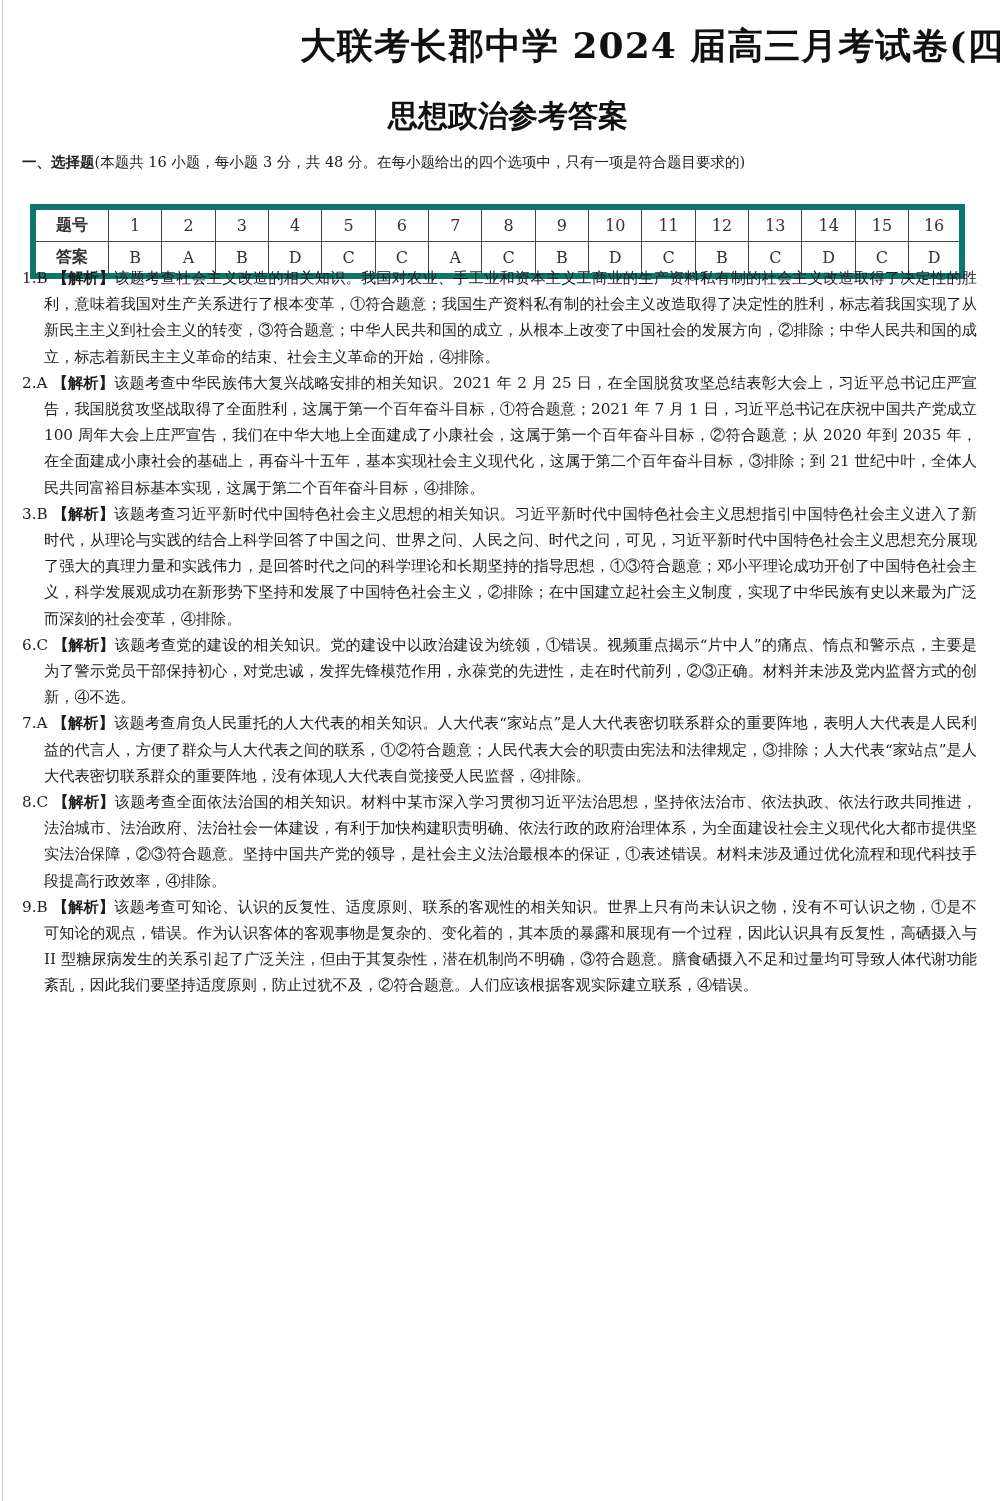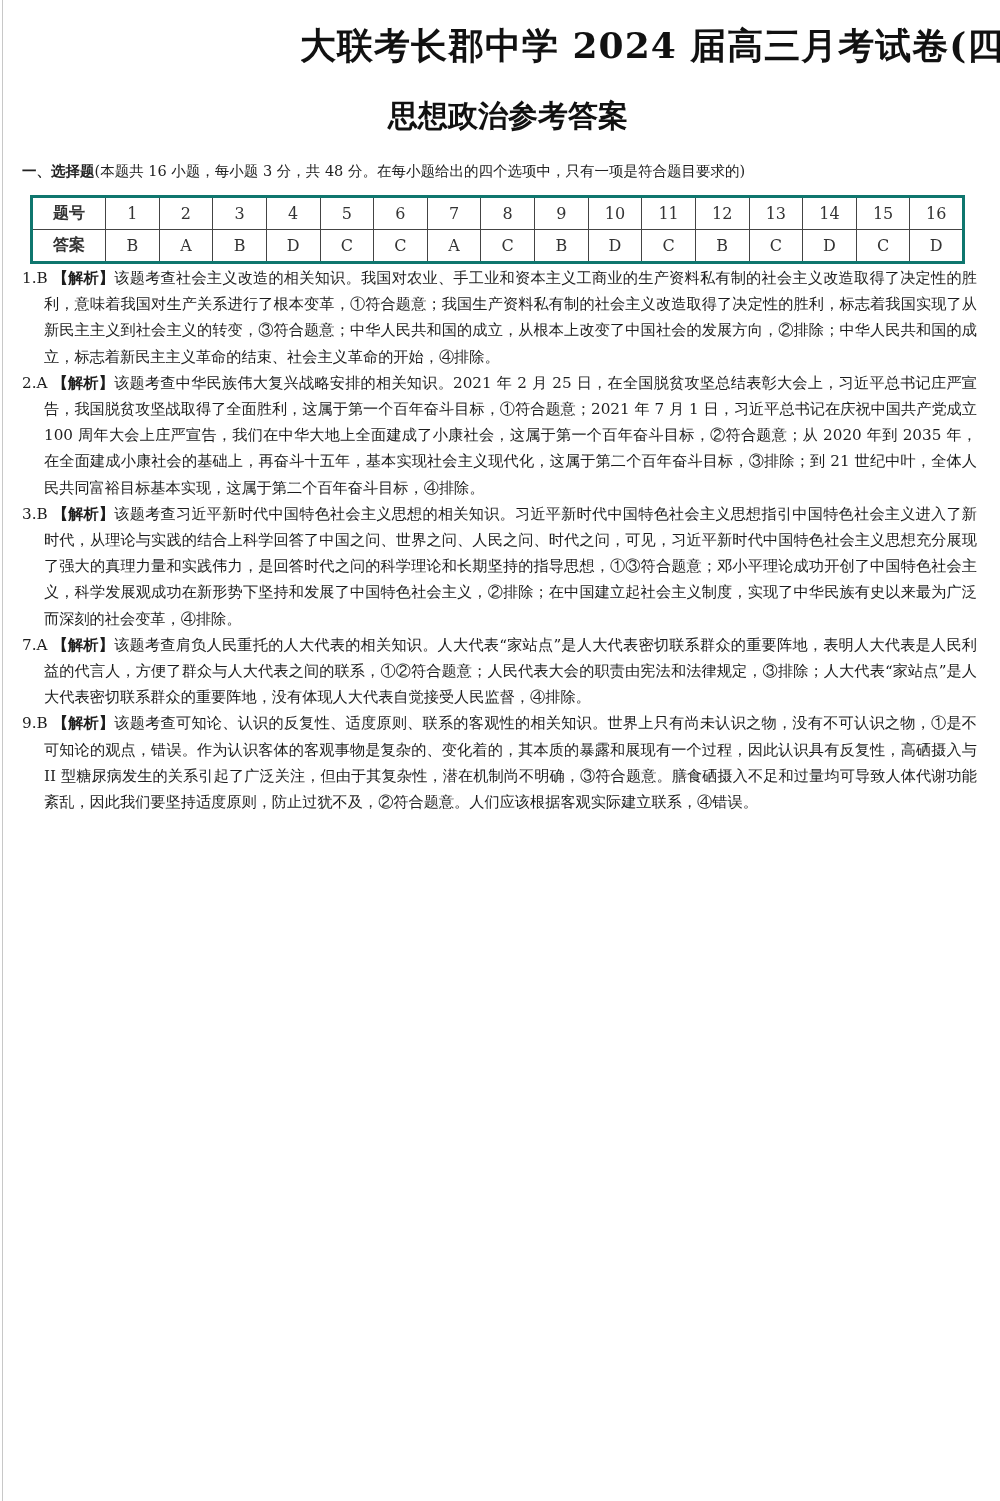--- a/index.html
+++ b/index.html
@@ -14,26 +14,26 @@
     font-size: 36px; font-weight: bold; letter-spacing: 1px; white-space: nowrap;
     font-family: "DejaVu Serif", serif; color: #111;
   }
   .title-main .brand { font-weight: 900; }
   .title-sub {
     position: absolute; left: 0; width: 1000px; top: 96px; text-align: center;
     font-family: "DejaVu Sans", sans-serif; font-weight: bold; font-size: 30px; color: #111;
     padding-left: 8px;
   }
   .section-head {
-    position: absolute; left: 22px; top: 162px; font-size: 14.5px; white-space: nowrap; color: #222;
+    position: absolute; left: 22px; top: 153px; font-size: 14.5px; white-space: nowrap; color: #222;
   }
   .section-head b { font-family: "DejaVu Sans", sans-serif; font-weight: bold; }
   table.answers {
-    position: absolute; left: 30px; top: 195px; width: 935px; height: 66px;
-    border-collapse: collapse; border: 3px solid #0f766e;
+    position: absolute; left: 30px; top: 204px; width: 935px; height: 66px;
+    border-collapse: collapse; border: 6px solid #0f766e;
     font-size: 16px; table-layout: fixed;
   }
   table.answers td {
     border: 1px solid #444; text-align: center; vertical-align: middle; height: 31px; padding: 0;
     color: #333;
   }
   table.answers td.head { width: 72px; font-weight: bold; }
   .items { position: absolute; left: 22px; top: 265px; width: 955px; }
   .item {
     font-size: 15.2px; line-height: 26.2px; text-align: justify; color: #1d1d1d;
@@ -97,17 +97,19 @@
         <td>C</td>
         <td>D</td>
       </tr>
 </tbody>
   </table>
 
 <div class="items" id="items">
     <div class="item"><span class="num">1.B</span> <span class="tag">【解析】</span><span>该题考查社会主义改造的相关知识。我国对农业、手工业和资本主义工商业的生产资料私有制的社会主义改造取得了决定性的胜利，意味着我国对生产关系进行了根本变革，①符合题意；我国生产资料私有制的社会主义改造取得了决定性的胜利，标志着我国实现了从新民主主义到社会主义的转变，③符合题意；中华人民共和国的成立，从根本上改变了中国社会的发展方向，②排除；中华人民共和国的成立，标志着新民主主义革命的结束、社会主义革命的开始，④排除。</span></div>
     <div class="item"><span class="num">2.A</span> <span class="tag">【解析】</span><span>该题考查中华民族伟大复兴战略安排的相关知识。2021 年 2 月 25 日，在全国脱贫攻坚总结表彰大会上，习近平总书记庄严宣告，我国脱贫攻坚战取得了全面胜利，这属于第一个百年奋斗目标，①符合题意；2021 年 7 月 1 日，习近平总书记在庆祝中国共产党成立 100 周年大会上庄严宣告，我们在中华大地上全面建成了小康社会，这属于第一个百年奋斗目标，②符合题意；从 2020 年到 2035 年，在全面建成小康社会的基础上，再奋斗十五年，基本实现社会主义现代化，这属于第二个百年奋斗目标，③排除；到 21 世纪中叶，全体人民共同富裕目标基本实现，这属于第二个百年奋斗目标，④排除。</span></div>
     <div class="item"><span class="num">3.B</span> <span class="tag">【解析】</span><span>该题考查习近平新时代中国特色社会主义思想的相关知识。习近平新时代中国特色社会主义思想指引中国特色社会主义进入了新时代，从理论与实践的结合上科学回答了中国之问、世界之问、人民之问、时代之问，可见，习近平新时代中国特色社会主义思想充分展现了强大的真理力量和实践伟力，是回答时代之问的科学理论和长期坚持的指导思想，①③符合题意；邓小平理论成功开创了中国特色社会主义，科学发展观成功在新形势下坚持和发展了中国特色社会主义，②排除；在中国建立起社会主义制度，实现了中华民族有史以来最为广泛而深刻的社会变革，④排除。</span></div>
+    <div class="item"><span class="num">6.C</span> <span class="tag">【解析】</span><span>该题考查党的建设的相关知识。党的建设中以政治建设为统领，①错误。视频重点揭示“片中人”的痛点、惰点和警示点，主要是为了警示党员干部保持初心，对党忠诚，发挥先锋模范作用，永葆党的先进性，走在时代前列，②③正确。材料并未涉及党内监督方式的创新，④不选。</span></div>
     <div class="item"><span class="num">7.A</span> <span class="tag">【解析】</span><span>该题考查肩负人民重托的人大代表的相关知识。人大代表“家站点”是人大代表密切联系群众的重要阵地，表明人大代表是人民利益的代言人，方便了群众与人大代表之间的联系，①②符合题意；人民代表大会的职责由宪法和法律规定，③排除；人大代表“家站点”是人大代表密切联系群众的重要阵地，没有体现人大代表自觉接受人民监督，④排除。</span></div>
+    <div class="item"><span class="num">8.C</span> <span class="tag">【解析】</span><span>该题考查全面依法治国的相关知识。材料中某市深入学习贯彻习近平法治思想，坚持依法治市、依法执政、依法行政共同推进，法治城市、法治政府、法治社会一体建设，有利于加快构建职责明确、依法行政的政府治理体系，为全面建设社会主义现代化大都市提供坚实法治保障，②③符合题意。坚持中国共产党的领导，是社会主义法治最根本的保证，①表述错误。材料未涉及通过优化流程和现代科技手段提高行政效率，④排除。</span></div>
     <div class="item"><span class="num">9.B</span> <span class="tag">【解析】</span><span>该题考查可知论、认识的反复性、适度原则、联系的客观性的相关知识。世界上只有尚未认识之物，没有不可认识之物，①是不可知论的观点，错误。作为认识客体的客观事物是复杂的、变化着的，其本质的暴露和展现有一个过程，因此认识具有反复性，高硒摄入与 II 型糖尿病发生的关系引起了广泛关注，但由于其复杂性，潜在机制尚不明确，③符合题意。膳食硒摄入不足和过量均可导致人体代谢功能紊乱，因此我们要坚持适度原则，防止过犹不及，②符合题意。人们应该根据客观实际建立联系，④错误。</span></div>
   </div>
 
 <div class="footer">思想政治参考答案(长郡版)－1</div>
 
 </body></html>

